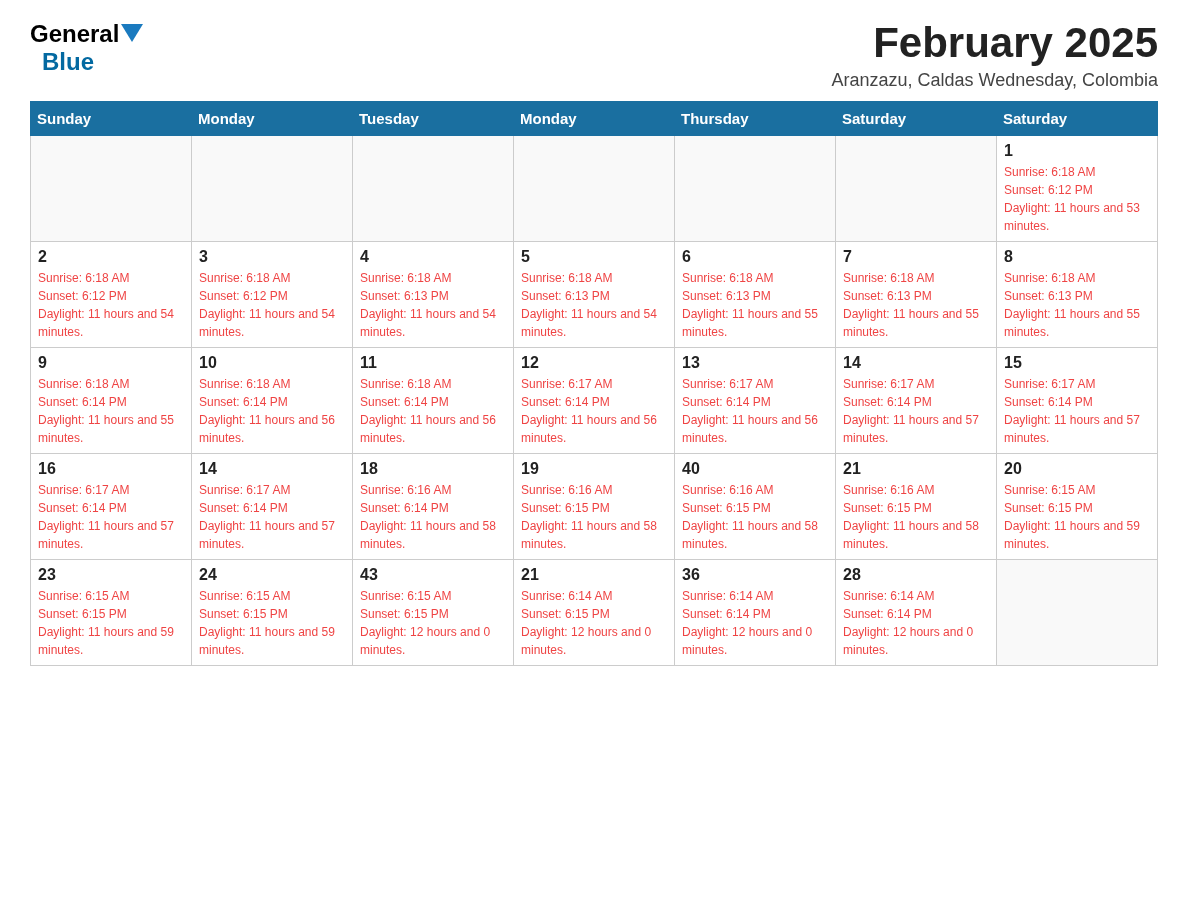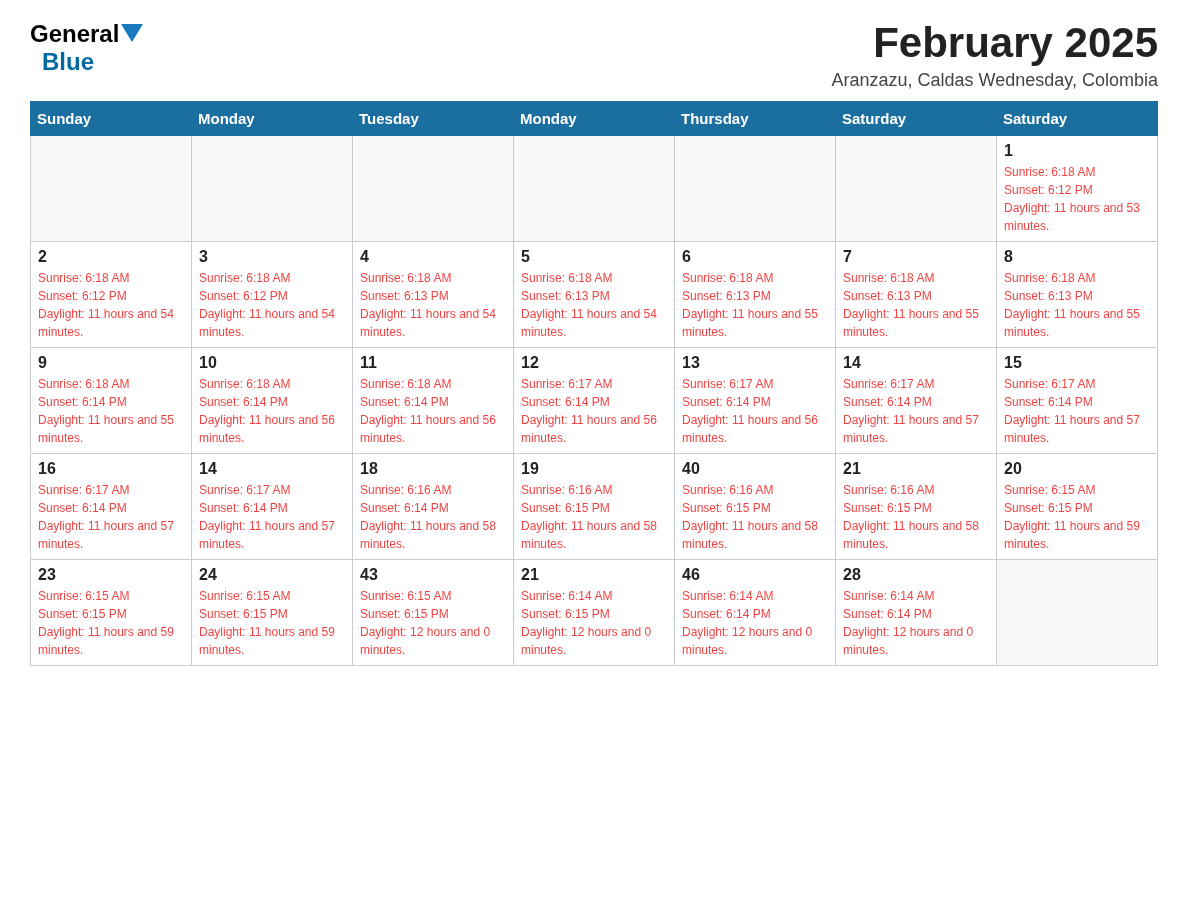--- a/index.html
+++ b/index.html
@@ -279,21 +279,21 @@
 Sunset: 6:15 PM
 Daylight: 12 hours and 0 minutes.</div>
         </td>
         <td>
           <span class="day-number">21</span>
           <div class="day-info" style="white-space: pre-line;">Sunrise: 6:14 AM
 Sunset: 6:15 PM
 Daylight: 12 hours and 0 minutes.</div>
         </td>
         <td>
-          <span class="day-number">46</span>
+          <span class="day-number">36</span>
           <div class="day-info" style="white-space: pre-line;">Sunrise: 6:14 AM
 Sunset: 6:14 PM
 Daylight: 12 hours and 0 minutes.</div>
         </td>
         <td>
           <span class="day-number">28</span>
           <div class="day-info" style="white-space: pre-line;">Sunrise: 6:14 AM
 Sunset: 6:14 PM
 Daylight: 12 hours and 0 minutes.</div>
         </td>

